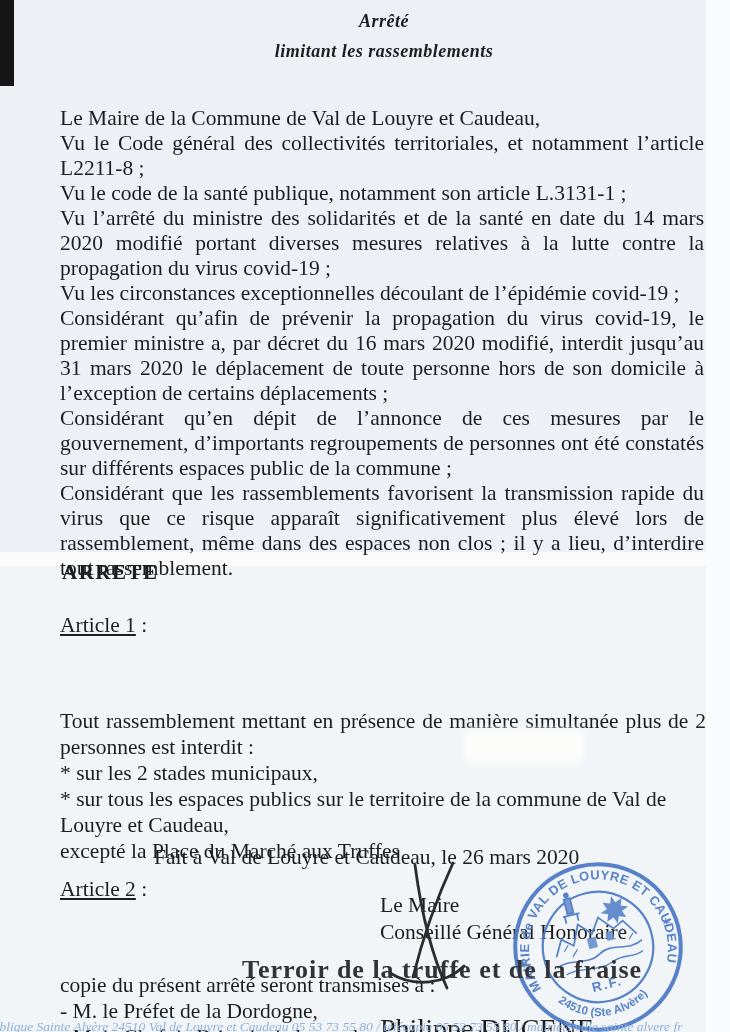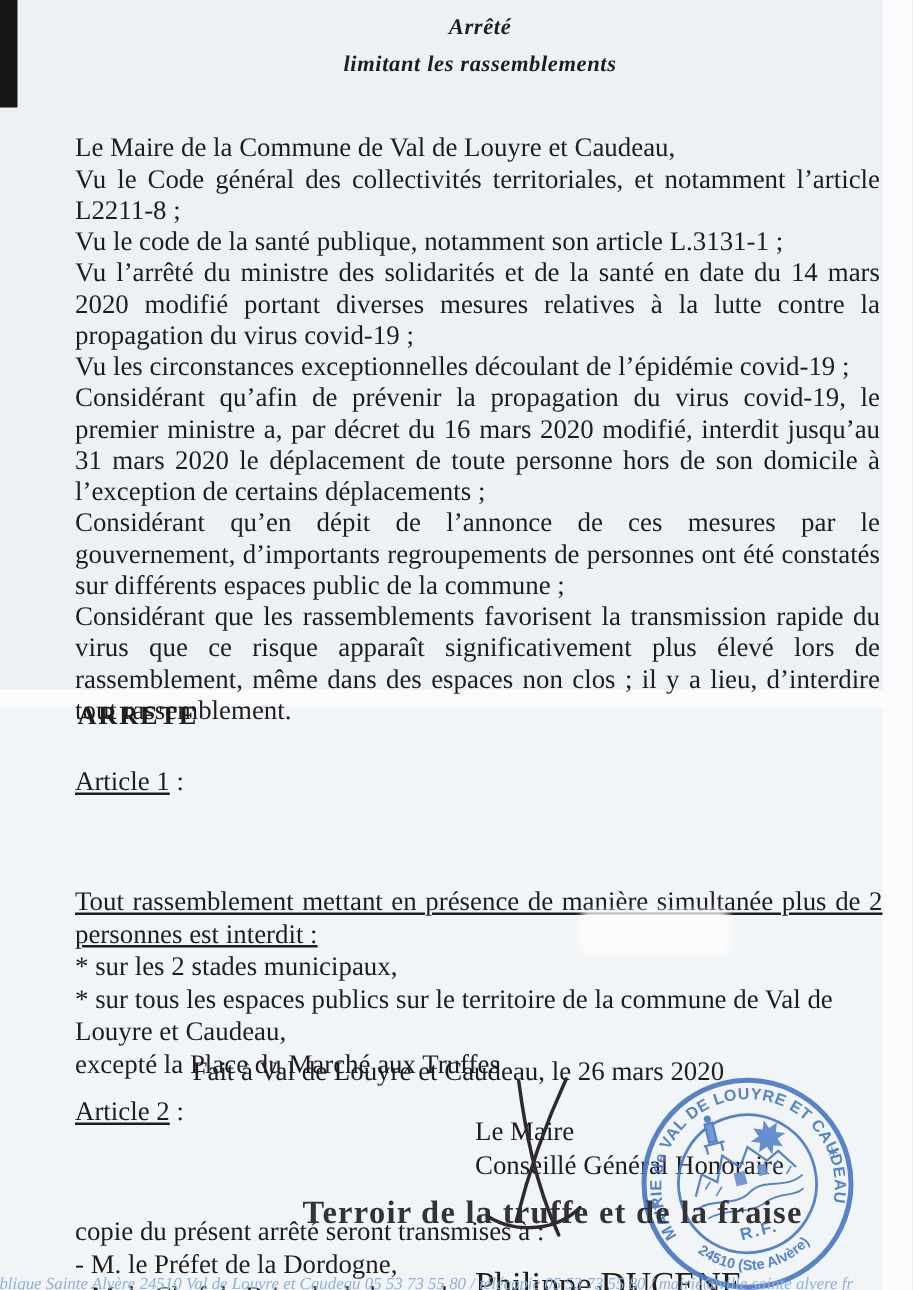--- a/index.html
+++ b/index.html
@@ -32,21 +32,21 @@
   }
   .articles {
     position:absolute; left:60px; top:612px; width:646px;
     font-size:21.5px; line-height:26px;
   }
   .article { display:flex; margin-bottom:12px;flex-direction:column; }
   .article-label { width:96px; flex:0 0 96px; white-space:nowrap; }
   .article-label .u { text-decoration:underline; }
   .article-body { flex:1; }
   .article-body p { margin:0; }
-  .article-body p.just { text-align:justify;text-decoration:underline; }
+  .article-body p.just { text-align:justify; }
 
   .redaction-patch {
     position:absolute; left:468px; top:733px; width:112px; height:26px;
     background:#fcfcfb; border-radius:3px; box-shadow:0 0 6px 4px #fcfcfb;
   }
 
   .place-date { position:absolute; left:154px; top:845px; font-size:21.5px; }
   .sig-title-1 { position:absolute; left:380px; top:893px; font-size:21.5px; }
   .sig-title-2 { position:absolute; left:380px; top:920px; font-size:21.5px; }
   .sig-name    { position:absolute; left:380px; top:1013px; font-size:28px; }

